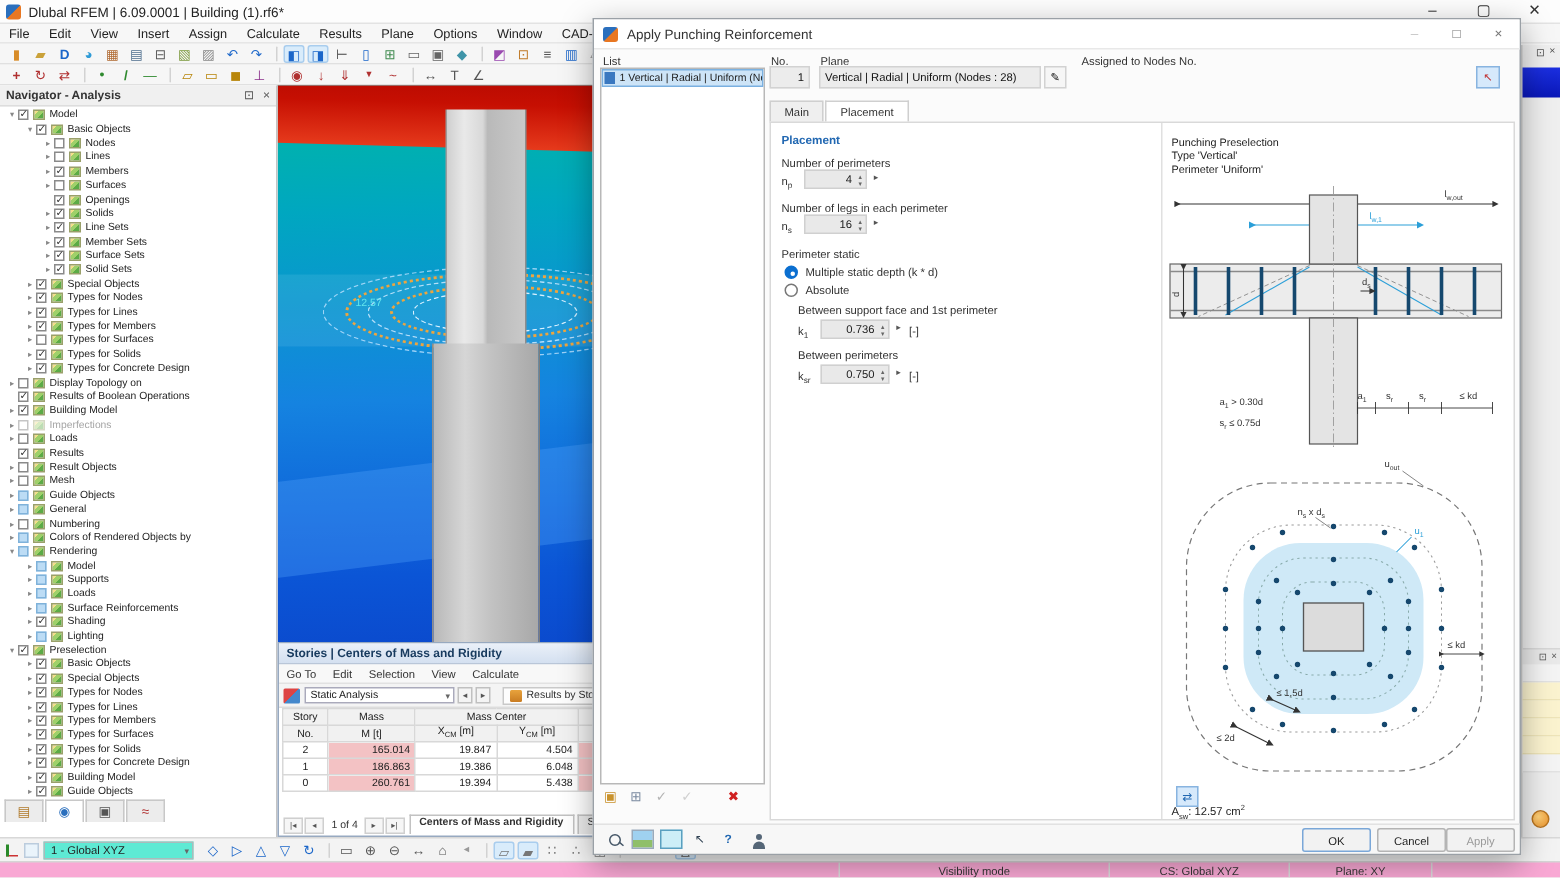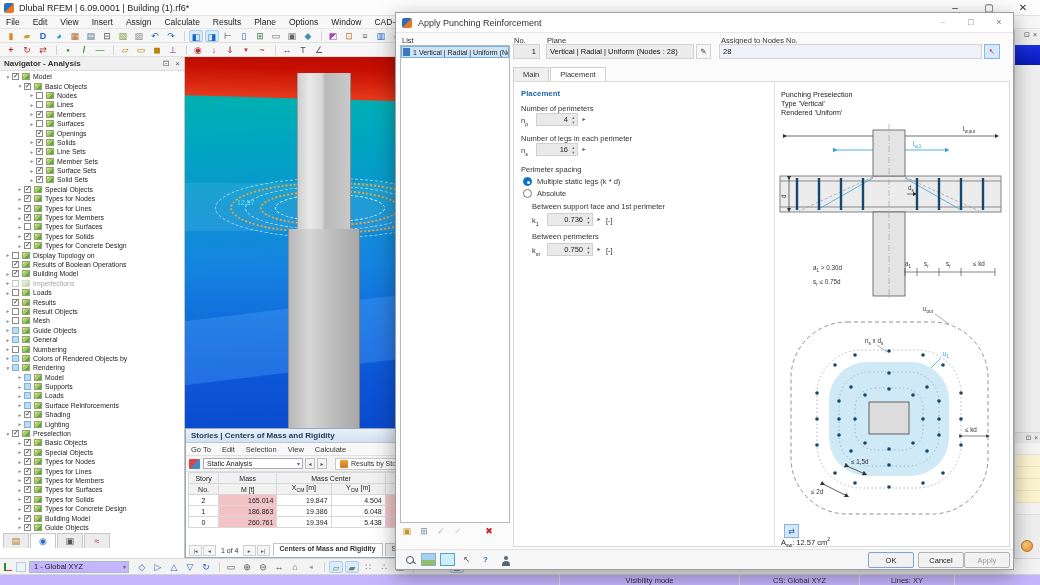--- a/index.html
+++ b/index.html
@@ -80,23 +80,23 @@
   #pg-text { font-size:7px; color:#333; margin:0 4px; line-height:11px;}
   .sttab { height:13px; border:1px solid #c2c2c2; border-bottom:none; background:#ececec; font-size:7px; color:#333; padding:1px 6px 0 6px; margin-left:2px; white-space:nowrap;}
   .sttab.act { background:#ffffff; font-weight:bold;}
 
   
   #globalrow { left:0; top:558px; width:1040px; height:16px; background:#f3f3f3; border-top:1px solid #d8d8d8; display:flex; align-items:center; padding-left:3px; z-index:15;}
   #axis-ic { width:11px; height:11px; position:relative; margin-right:2px;}
   #axis-ic:before{content:"";position:absolute;left:1px;bottom:1px;width:8px;height:1.5px;background:#c33;}
   #axis-ic:after{content:"";position:absolute;left:1px;bottom:1px;width:1.5px;height:8px;background:#2a8a2a;}
   #cs-swatch { width:10px; height:10px; background:#eaf4fb; border:1px solid #bcd; margin-right:3px;}
-  #cs-select { width:100px; height:12px; border:1px solid #abb; background:#c4b5fd; font-size:7.5px; color:#222; display:flex; align-items:center; padding-left:4px; margin-right:6px;}
+  #cs-select { width:100px; height:12px; border:1px solid #abb; background:#5eead4; font-size:7.5px; color:#222; display:flex; align-items:center; padding-left:4px; margin-right:6px;}
   #cs-select .car { margin-left:auto; font-size:6px; color:#666; padding-right:2px;}
-  #statusbar { left:0; top:574px; width:1040px; height:11px; background:#c4b5fd; border-top:1px solid #d5d5d5; display:flex; font-size:7.5px; color:#333; z-index:15;}
+  #statusbar { left:0; top:574px; width:1040px; height:11px; background:#f9a8d4; border-top:1px solid #d5d5d5; display:flex; font-size:7.5px; color:#333; z-index:15;}
   .stseg { border-right:1px solid #dcdcdc; display:flex; align-items:center; justify-content:center; }
 
   
   #rightstrip { left:1014px; top:30px; width:26px; height:528px; background:#efefef; border-left:1px solid #cfcfcf; z-index:25;}
   #rs-head { height:13px; display:flex; justify-content:flex-end; gap:3px; padding:1px 3px; font-size:7px; color:#555;}
   #rs-blue { height:20px; background:linear-gradient(#1b2fe0,#0a18b8); margin-top:2px;}
   #rs-panel { position:absolute; top:402px; left:0; right:0; }
   #rs-panel .hd { display:flex; justify-content:flex-end; gap:3px; font-size:6.5px; color:#555; padding:1px 2px; border-top:1px solid #d7d7d7; background:#e9e9e9;}
   .rs-row { height:12px; background:#fbf3cf; border-bottom:1px solid #eee4b8; }
   .rs-row.g { background:#f4f4f4; border-bottom:1px solid #e2e2e2;}
@@ -694,21 +694,21 @@
         <span class="tbi" style=";color:#777">⊏</span>
         <span class="tbi hl" style=";color:#777">∆</span>
         <span class="tbi" style=";color:#555">–</span>
       </span>
   </div>
 
   <div class="abs" id="statusbar">
     <div class="stseg" style="width:560px"></div>
     <div class="stseg" style="width:180px">Visibility mode</div>
     <div class="stseg" style="width:120px">CS: Global XYZ</div>
-    <div class="stseg" style="width:95px">Lines: XY</div>
+    <div class="stseg" style="width:95px">Plane: XY</div>
     <div class="stseg" style="flex:1; border-right:none;"></div>
   </div>
 
   <div class="abs" id="dialog">
     <div id="dlg-title">
       <div class="dicon"></div>
       <span>Apply Punching Reinforcement</span>
       <div id="dlg-ctrl">
         <span style="color:#c5c5c5">–</span>
         <span>□</span>
@@ -734,21 +734,20 @@
       </div>
 
     <span class="flabel" style="left:118px; top:23px;">No.</span>
     <div class="fbox" style="left:117px; top:31px; width:27px; justify-content:flex-end;">1</div>
 
     <span class="flabel" style="left:151px; top:23px;">Plane</span>
     <div class="fbox" style="left:150px; top:31px; width:148px; white-space:nowrap; overflow:hidden;">Vertical | Radial | Uniform (Nodes : 28)</div>
     <div class="fbox" style="left:300px; top:31px; width:15px; background:#f6f6f6; justify-content:center;">✎</div>
 
     <span class="flabel" style="left:325px; top:23px;">Assigned to Nodes No.</span>
-    <div class="fbox" style="left:323px; top:31px; width:263px; background:#eef2f8;">28</div>
     <div class="fbox" style="left:588px; top:31px; width:16px; background:#d6e9fb; border-color:#88b4e0; color:#c03030; justify-content:center;">↖</div>
 
     <div id="dlg-tabs">
       <span class="dtab">Main</span>
       <span class="dtab act">Placement</span>
     </div>
 
     <div id="dlg-page">
 
       <span class="flabel bluehead" style="left:7px; top:7px;">Placement</span>
@@ -767,23 +766,23 @@
       <span class="flabel sublbl" style="left:7px; top:64px;"><span>n</span><sub>s</sub></span>
       <div class="spin" style="left:22px; top:61px; width:42px;">
         <span class="val">16</span>
         <span class="ud">
             <span>▴</span>
             <span>▾</span>
           </span>
       </div>
       <span class="sldbtn" style="left:66px; top:61px;">▸</span>
 
-      <span class="flabel" style="left:7px; top:83px;">Perimeter spacing</span>
+      <span class="flabel" style="left:7px; top:83px;">Perimeter static</span>
       <span class="radio sel" style="left:9px; top:95px;"></span>
-      <span class="flabel" style="left:23px; top:95px;">Multiple static legs (k * d)</span>
+      <span class="flabel" style="left:23px; top:95px;">Multiple static depth (k * d)</span>
       <span class="radio" style="left:9px; top:107px;"></span>
       <span class="flabel" style="left:23px; top:107px;">Absolute</span>
 
       <span class="flabel" style="left:18px; top:120px;">Between support face and 1st perimeter</span>
       <span class="flabel sublbl" style="left:18px; top:134px;"><span>k</span><sub>1</sub></span>
       <div class="spin" style="left:33px; top:131px; width:46px;">
         <span class="val">0.736</span>
         <span class="ud">
             <span>▴</span>
             <span>▾</span>
@@ -803,21 +802,21 @@
       </div>
       <span class="sldbtn" style="left:81px; top:161px;">▸</span>
       <span class="flabel" style="left:92px; top:164px;">[-]</span>
 
       <div class="vsep" style="left:260px; top:0; height:464px;"></div>
 
       <div class="abs" style="left:263px; top:6px; width:230px; height:456px; background:#fff;">
         <div class="ginfo" style="position:absolute; left:4px; top:2px;">
           <div>Punching Preselection</div>
           <div>Type 'Vertical'</div>
-          <div>Rendered 'Uniform'</div>
+          <div>Perimeter 'Uniform'</div>
         </div>
 
         <svg width="228" height="180" viewBox="0 0 228 180" style="position:absolute; left:0; top:32px;">
           <defs>
             <marker id="ar" markerWidth="6" markerHeight="6" refX="3" refY="3" orient="auto">
                 <path d="M0,0 L6,3 L0,6 z" fill="#333"></path>
               </marker>
             <marker id="arc" markerWidth="6" markerHeight="6" refX="3" refY="3" orient="auto">
                 <path d="M0,0 L6,3 L0,6 z" fill="#2b9fd8"></path>
               </marker>

